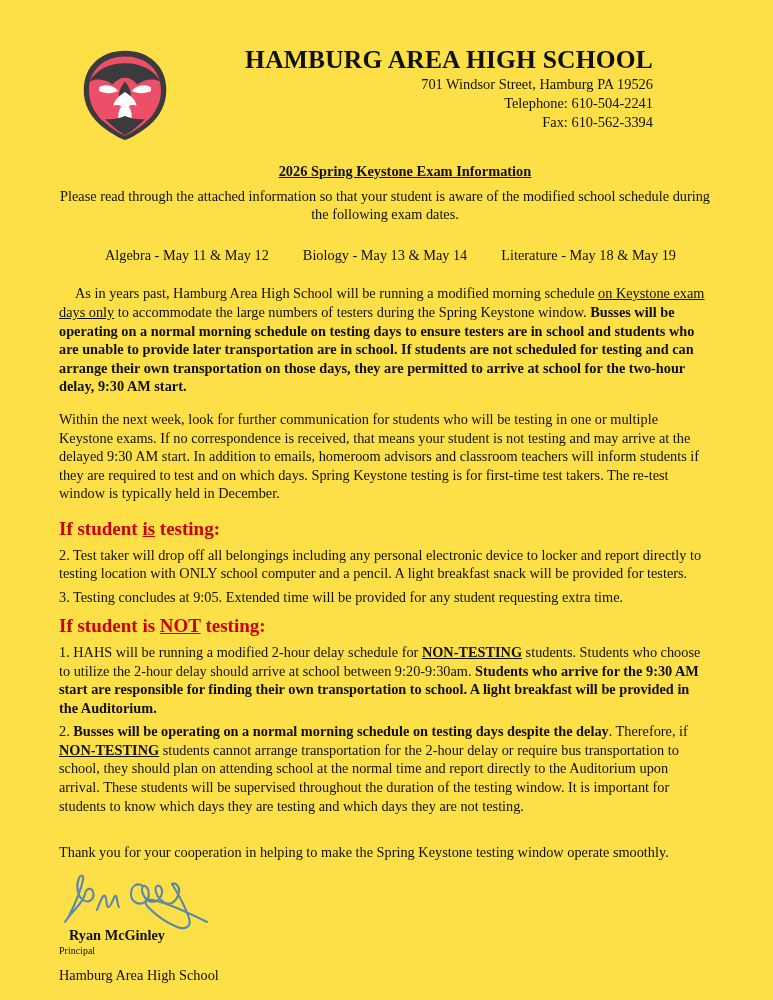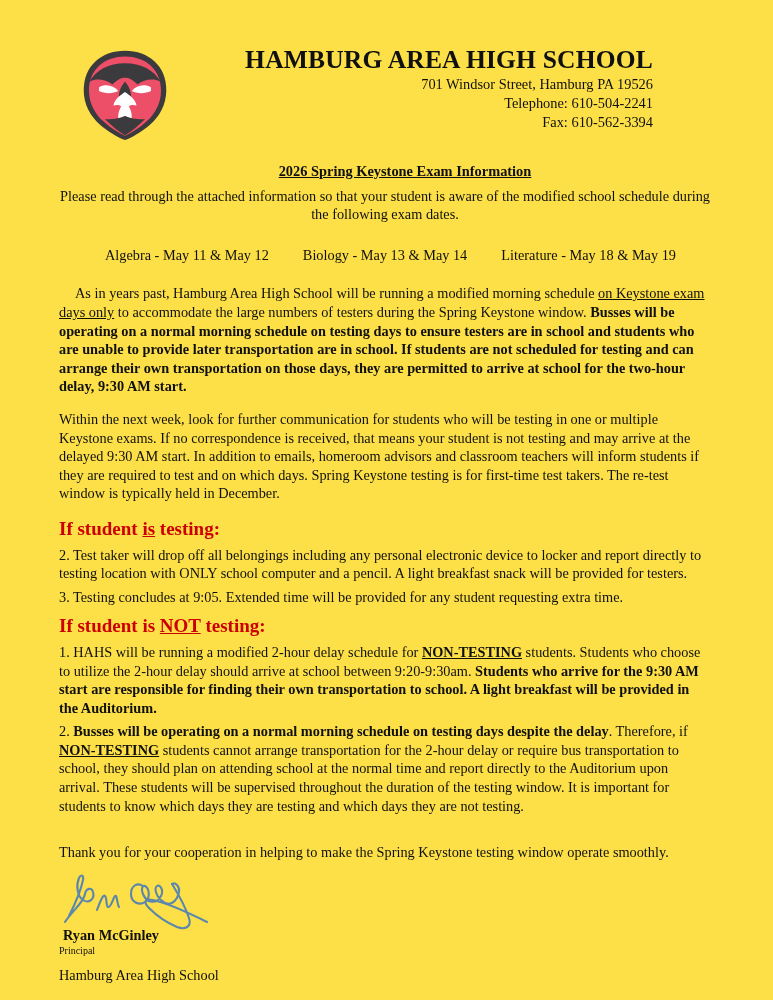--- a/index.html
+++ b/index.html
@@ -120,21 +120,21 @@
   .b  { font-weight: bold; }
   .bu { font-weight: bold; text-decoration: underline; }
 
   .closing { margin-top: 28px; }
   .closing p { margin: 0 0 8px 0; }
 
   .sig-block { margin-top: 4px; position: relative; height: 96px; }
   .sig-svg { position: absolute; left: 0; top: 0; }
   .sig-name {
     position: absolute;
-    left: 4px;
+    left: 10px;
     top: 56px;
     font-weight: bold;
     font-size: 14.3px;
   }
   .sig-title {
     position: absolute;
     left: 0;
     top: 74px;
     font-size: 10px;
   }

